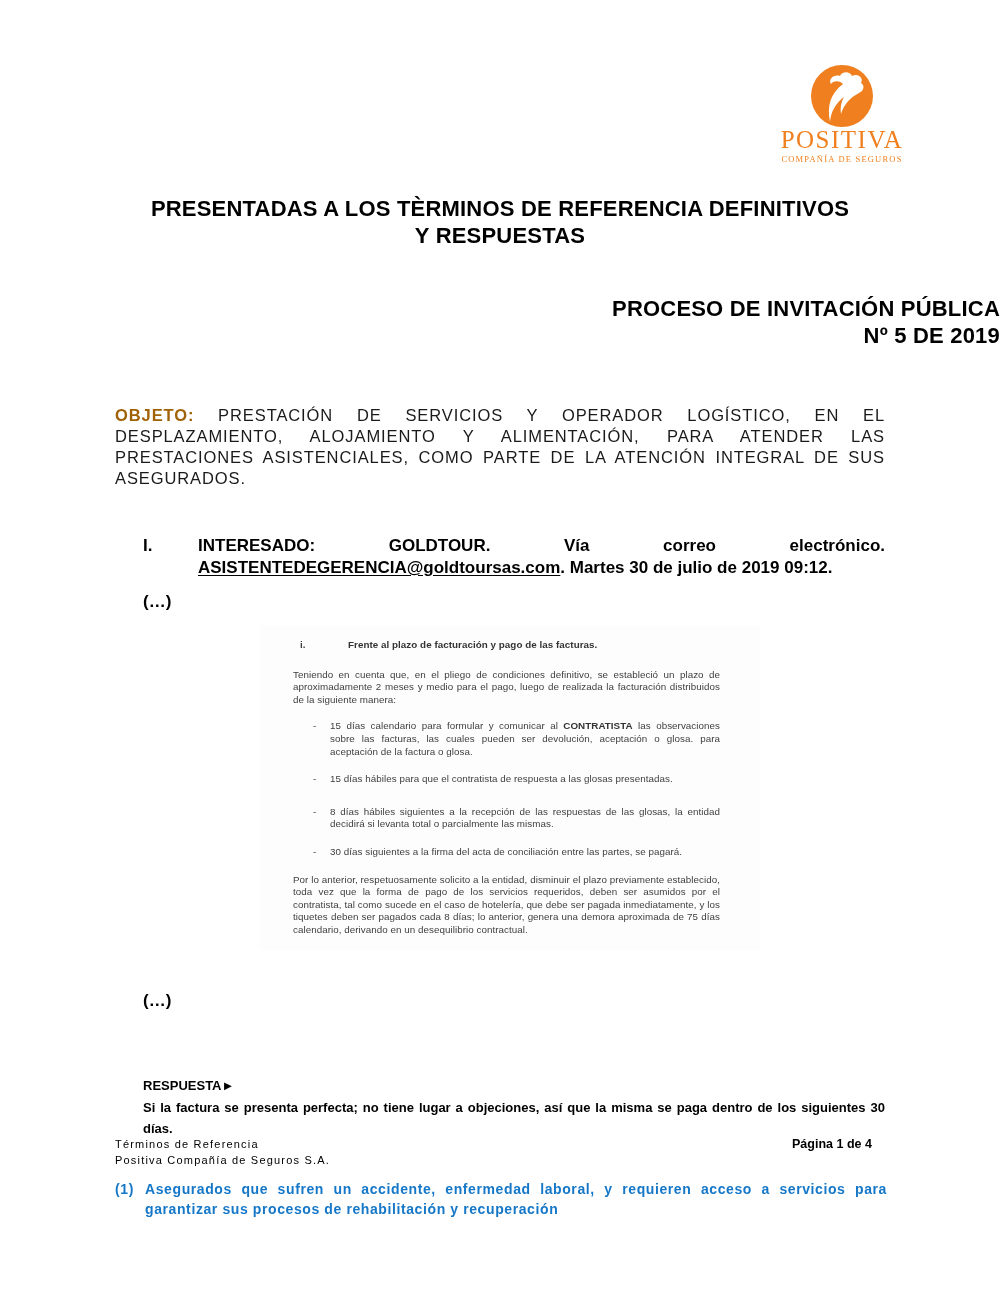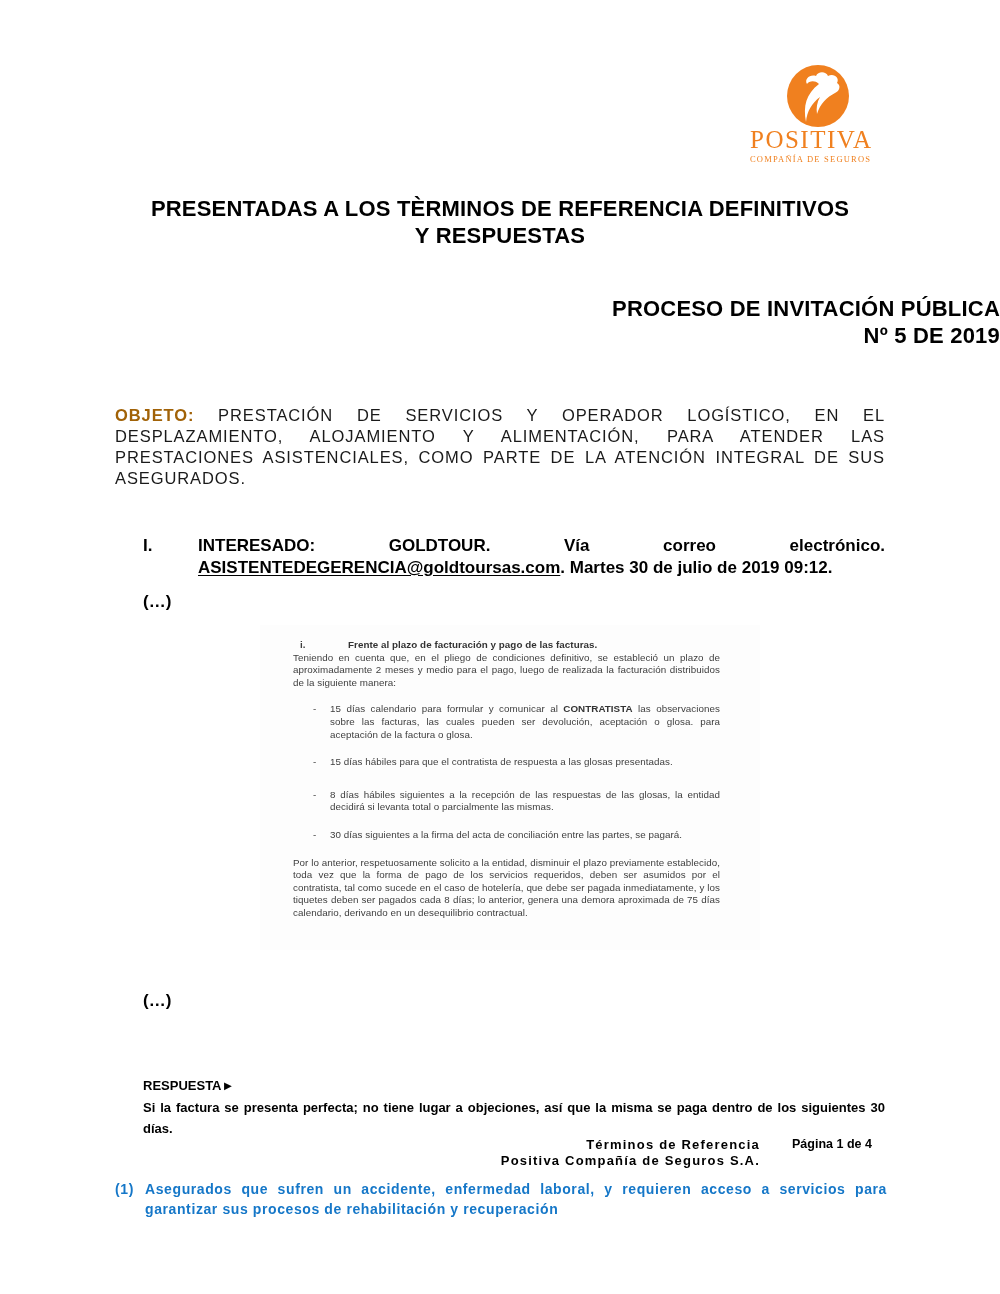--- a/index.html
+++ b/index.html
@@ -2,21 +2,21 @@
 <html><head>
 <meta charset="utf-8">
 <style>
   html,body { margin:0; padding:0; background:#ffffff; }
   .page {
     position:relative; width:1000px; height:1294px; background:#ffffff;
     font-family:"Liberation Sans", sans-serif; color:#000; overflow:hidden;
   }
 
   
-  .logo { position:absolute; top:64px; left:750px; width:136px; text-align:left; }
+  .logo { position:absolute; top:64px; left:774px; width:136px; text-align:center; }
   .logo-mark { width:64px; height:64px; margin:0 auto; display:block; }
   .logo-brand {
     font-family:"Liberation Serif", serif; color:#F0801F;
     font-size:25px; letter-spacing:1.5px; line-height:28px; margin-top:-2px;
   }
   .logo-tagline {
     font-family:"Liberation Serif", serif; color:#F0801F;
     font-size:8.5px; letter-spacing:1.2px; line-height:10px;
   }
 
@@ -53,41 +53,41 @@
   .ellipsis-bottom { top:991px; }
 
   
   .scan {
     position:absolute; top:625px; left:260px; width:500px; height:325px;
     background:#fdfdfd; color:#3e3e3e;
     font-size:9.8px; line-height:12.6px; letter-spacing:0.05px;
     filter:blur(0.3px);
   }
   .scan-inner { padding:14px 40px 0 33px; }
-  .scan-heading { font-weight:bold; }
+  .scan-heading { margin-bottom:17px; font-weight:bold; }
   .scan-num { display:inline-block; width:48px; margin-left:7px; }
   .scan p { margin:0 0 14px 0; text-align:justify; }
   .scan-bullet {
     position:relative; padding-left:37px; margin:0 0 15px 0; text-align:justify;
   }
   .scan-dash { position:absolute; left:20px; top:0; }
   .scan-bullet.one-line { white-space:nowrap; text-align:left; }
   .scan b { font-weight:bold; color:#333; }
 
   
   .respuesta {
     position:absolute; top:1033px; left:143px; width:742px;
     font-weight:bold; font-size:13px; line-height:21.5px;margin-top:42px;
   }
   .respuesta-text { text-align:justify; }
 
   
   .footer-center {
-    position:absolute; top:1137px; left:115px; width:645px; text-align:right;
-    font-weight:bold; font-size:13px; line-height:15.5px; letter-spacing:1.2px;
+    position:absolute; top:1137px; left:115px; width:645px; text-align:left;
+    font-weight:normal; font-size:11px; line-height:15.5px; letter-spacing:1.2px;
   }
   .page-number {
     position:absolute; top:1137px; left:792px;
     font-weight:bold; font-size:12.5px; letter-spacing:0;
   }
 
   .footnote {
     position:absolute; top:1180px; left:115px; width:772px;
     font-weight:bold; font-size:14px; line-height:19.5px; letter-spacing:0.6px;
     text-align:justify;

